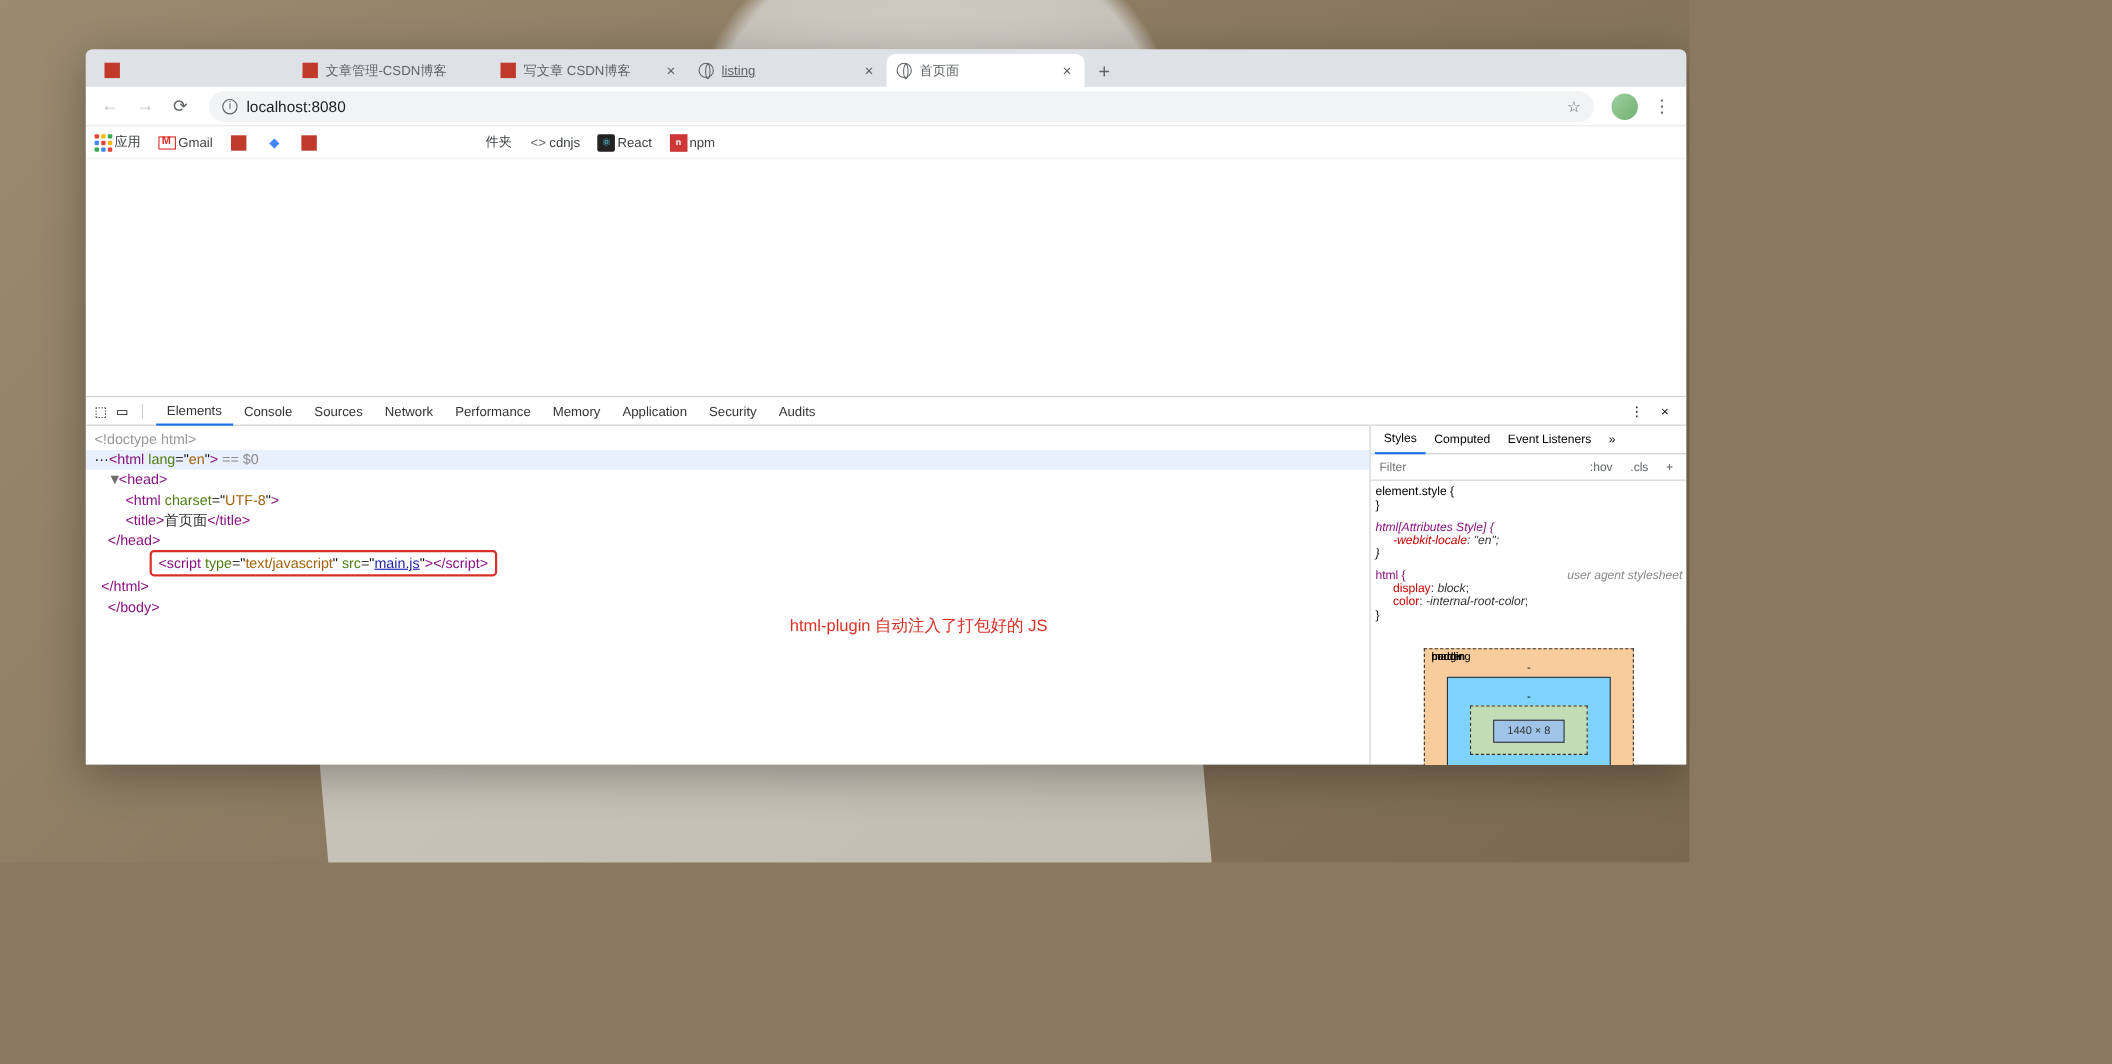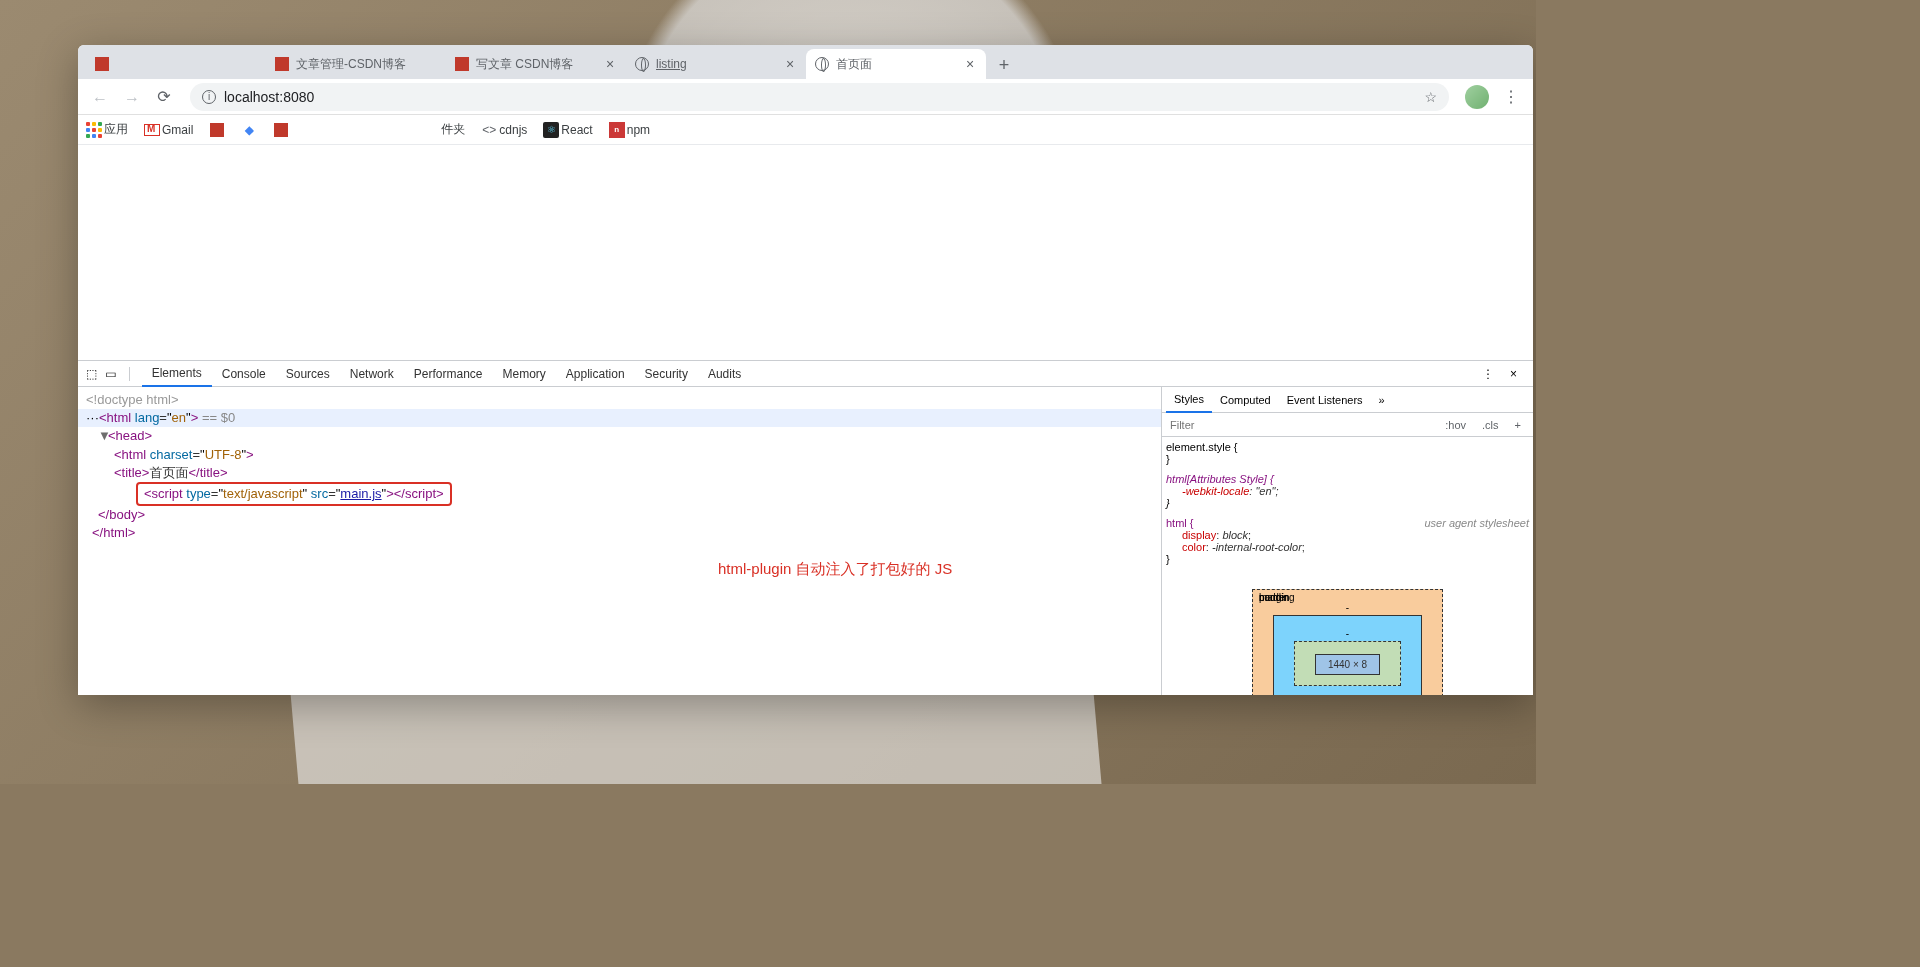--- a/index.html
+++ b/index.html
@@ -44,31 +44,31 @@
 .dt-spacer { flex: 1; }
 
 .dt-body { flex: 1; display: flex; overflow: hidden; }
 .dt-elements { flex: 1; overflow: auto; padding: 4px 0; font-family: Menlo, Consolas, monospace; font-size: 13px; line-height: 1.4; }
 .el-line { padding: 0 8px; white-space: nowrap; }
 .el-indent1 { padding-left: 20px; }
 .el-indent2 { padding-left: 36px; }
 .doctype { color: #999; }
 .tag-bracket { color: #881280; }
 .tag-name { color: #881280; }
-.attr-name { color: #0369a1; }
+.attr-name { color: #4d7c0f; }
 .attr-val { color: #a16207; }
 .equals { color: #333; }
 .text-node { color: #333; }
 .selected-line { background: #e8f0fe; }
 .highlighted { border: 2px solid #d93025; border-radius: 4px; padding: 1px 6px; display: inline-block; margin-left: 50px; }
 .src-link { color: #1a1aa6; text-decoration: underline; }
 .arrow { color: #6e6e6e; display: inline-block; width: 10px; }
 .annotation { position: absolute; left: 640px; top: 515px; color: #d93025; font-size: 15px; font-family: -apple-system, sans-serif; }
 
-.dt-styles { width: 372px; border-left: 1px solid #cacdd1; display: flex; flex-direction: column; font-size: 11px; }
+.dt-styles { width: 288px; border-left: 1px solid #cacdd1; display: flex; flex-direction: column; font-size: 11px; }
 .styles-tabs { height: 26px; display: flex; align-items: center; border-bottom: 1px solid #cacdd1; padding: 0 4px; }
 .styles-tab { padding: 0 8px; height: 26px; display: flex; align-items: center; cursor: pointer; }
 .styles-tab.active { border-bottom: 2px solid #1a73e8; }
 .styles-filter { height: 24px; display: flex; align-items: center; padding: 0 8px; border-bottom: 1px solid #cacdd1; gap: 8px; }
 .styles-filter input { border: none; outline: none; flex: 1; font-size: 11px; }
 .styles-toggle { color: #5f6368; cursor: pointer; padding: 0 4px; }
 .styles-content { flex: 1; overflow: auto; font-family: Menlo, Consolas, monospace; font-size: 11px; padding: 4px; }
 .css-rule { margin-bottom: 8px; }
 .css-selector { color: #881280; }
 .css-prop { color: #333; padding-left: 16px; }
@@ -224,23 +224,24 @@
       <span style="cursor:pointer;padding:0 8px">×</span>
     </div>
 
     <div class="dt-body">
       <div class="dt-elements">
         <div class="el-line doctype">&lt;!doctype html&gt;</div>
         <div class="el-line selected-line">···<span class="tag-bracket">&lt;</span><span class="tag-name">html</span> <span class="attr-name">lang</span><span class="equals">=</span>"<span class="attr-val">en</span>"<span class="tag-bracket">&gt;</span><span style="color:#888"> == $0</span></div>
         <div class="el-line el-indent1"><span class="arrow">▼</span><span class="tag-bracket">&lt;</span><span class="tag-name">head</span><span class="tag-bracket">&gt;</span></div>
         <div class="el-line el-indent2"><span class="tag-bracket">&lt;</span><span class="tag-name">html</span> <span class="attr-name">charset</span><span class="equals">=</span>"<span class="attr-val">UTF-8</span>"<span class="tag-bracket">&gt;</span></div>
         <div class="el-line el-indent2"><span class="tag-bracket">&lt;</span><span class="tag-name">title</span><span class="tag-bracket">&gt;</span><span class="text-node">首页面</span><span class="tag-bracket">&lt;/</span><span class="tag-name">title</span><span class="tag-bracket">&gt;</span></div>
+        <div class="el-line el-indent1"><span class="tag-bracket">&lt;</span><span class="tag-name">/head</span><span class="tag-bracket">&gt;</span></div>
         <div class="el-line"><span class="highlighted"><span class="tag-bracket">&lt;</span><span class="tag-name">script</span> <span class="attr-name">type</span><span class="equals">=</span>"<span class="attr-val">text/javascript</span>" <span class="attr-name">src</span><span class="equals">=</span>"<span class="src-link">main.js</span>"<span class="tag-bracket">&gt;&lt;/</span><span class="tag-name">script</span><span class="tag-bracket">&gt;</span></span></div>
+        <div class="el-line" style="padding-left:14px"><span class="tag-bracket">&lt;</span><span class="tag-name">/html</span><span class="tag-bracket">&gt;</span></div>
         <div class="el-line el-indent1"><span class="tag-bracket">&lt;</span><span class="tag-name">/body</span><span class="tag-bracket">&gt;</span></div>
-        <div class="el-line" style="padding-left:14px"><span class="tag-bracket">&lt;</span><span class="tag-name">/html</span><span class="tag-bracket">&gt;</span></div>
       </div>
 
       <div class="dt-styles">
         <div class="styles-tabs">
           <div class="styles-tab active">Styles</div>
           <div class="styles-tab">Computed</div>
           <div class="styles-tab">Event Listeners</div>
           <div class="styles-tab">»</div>
         </div>
         <div class="styles-filter">

